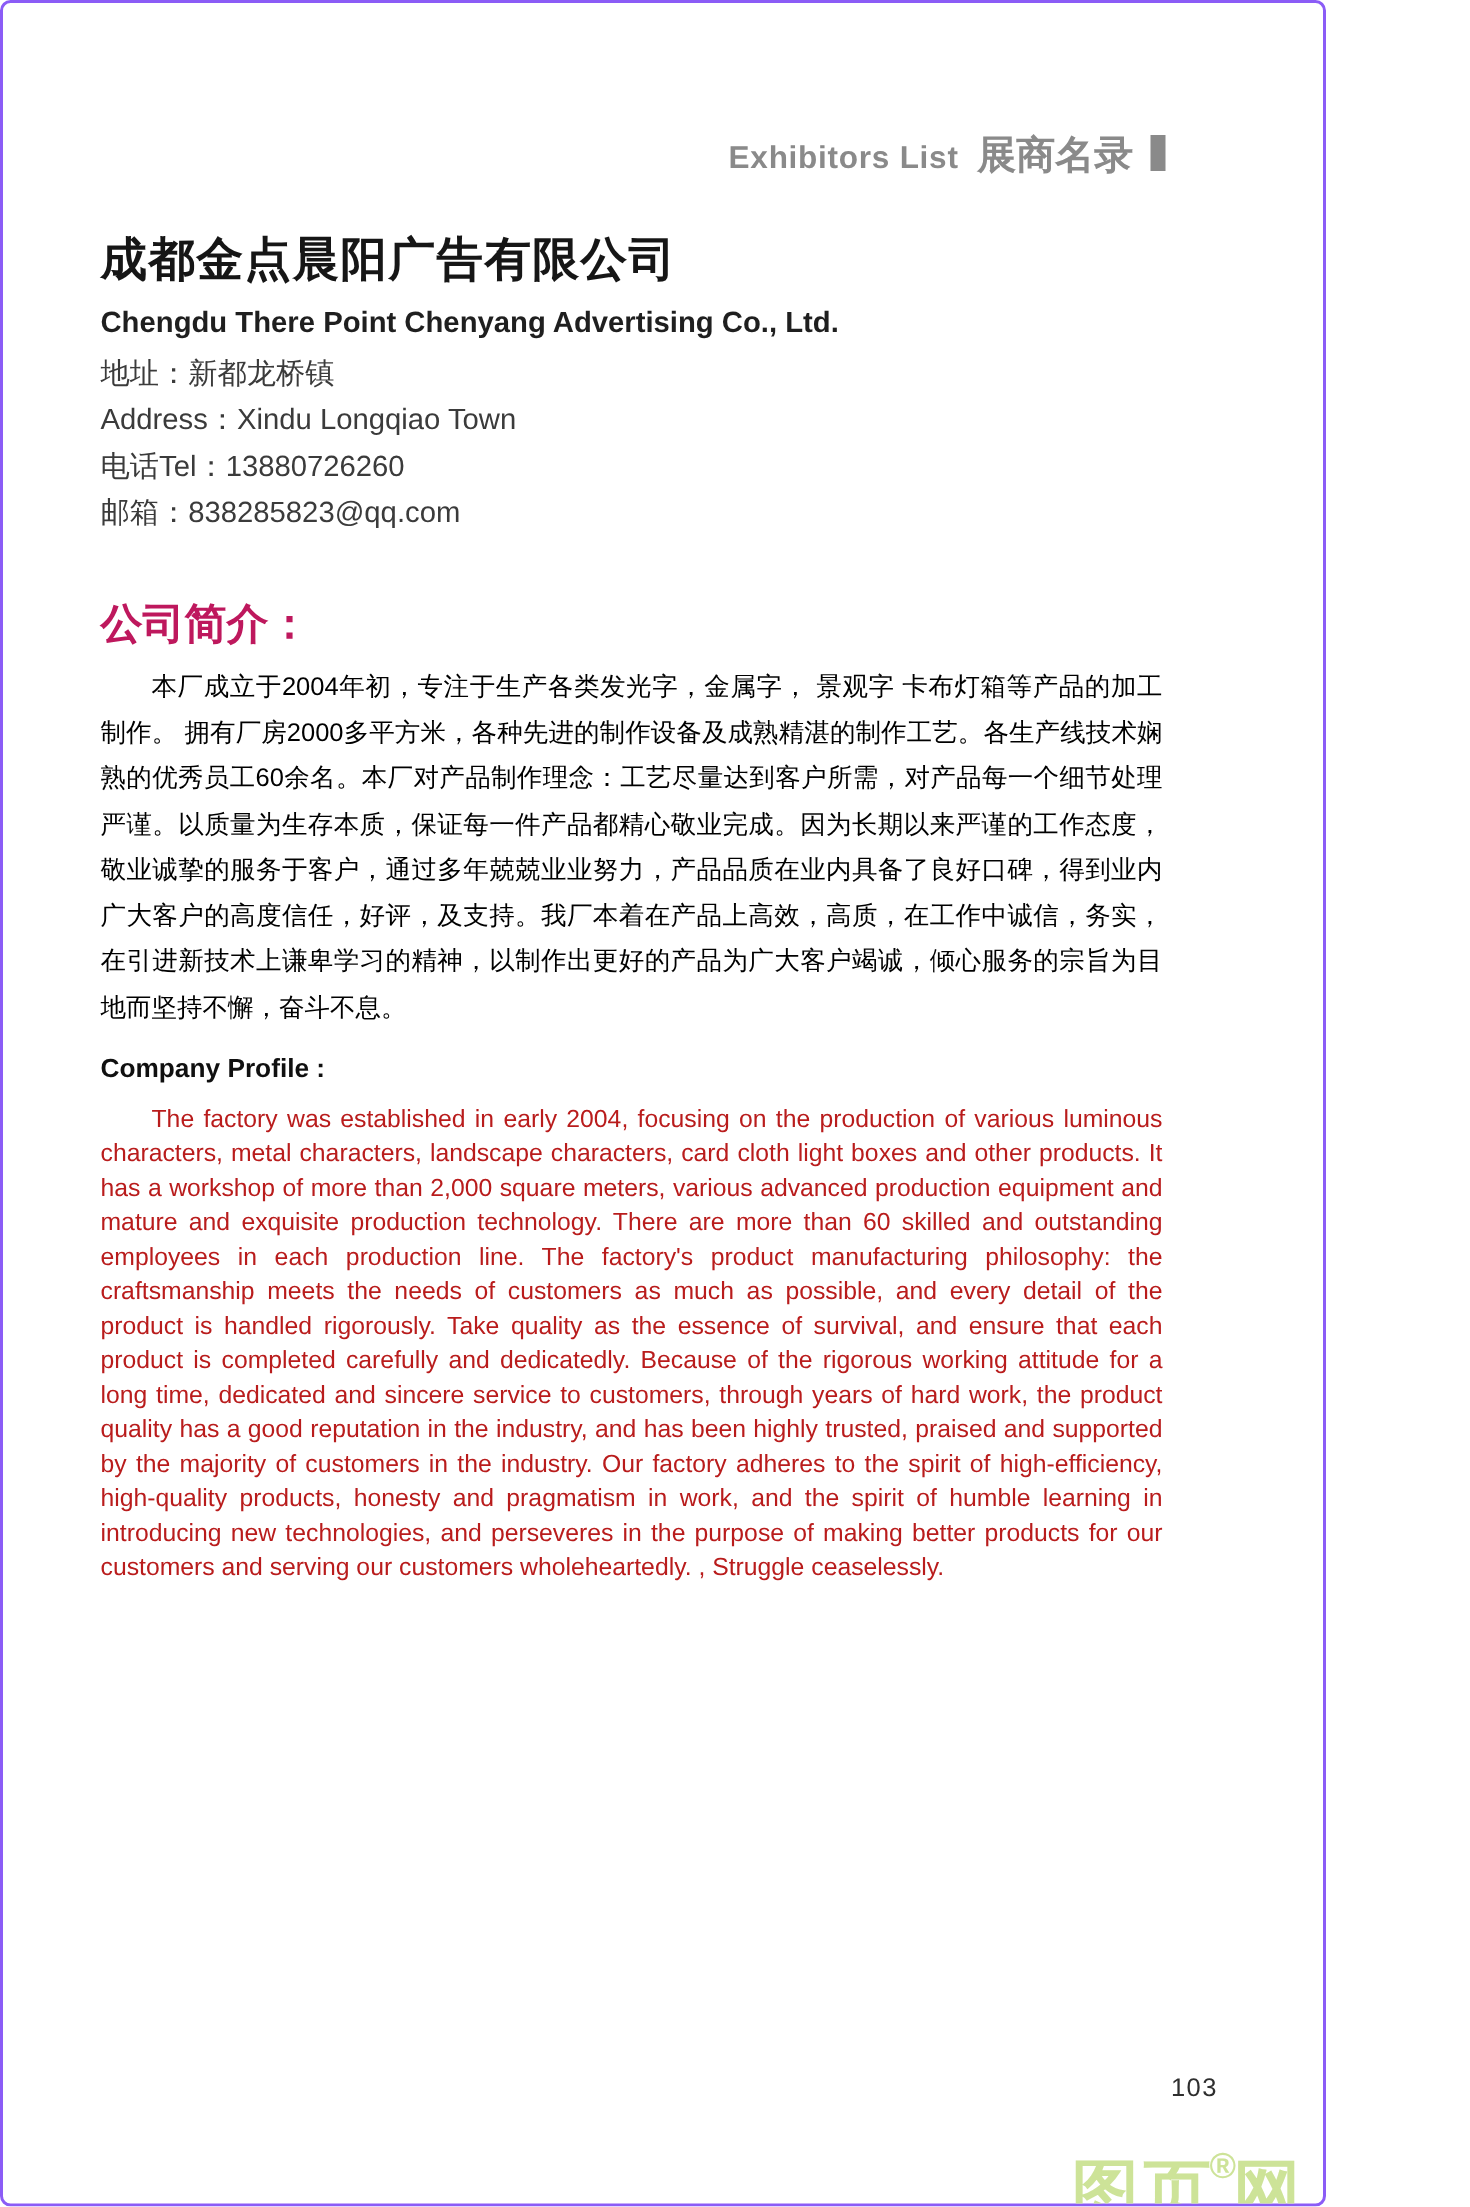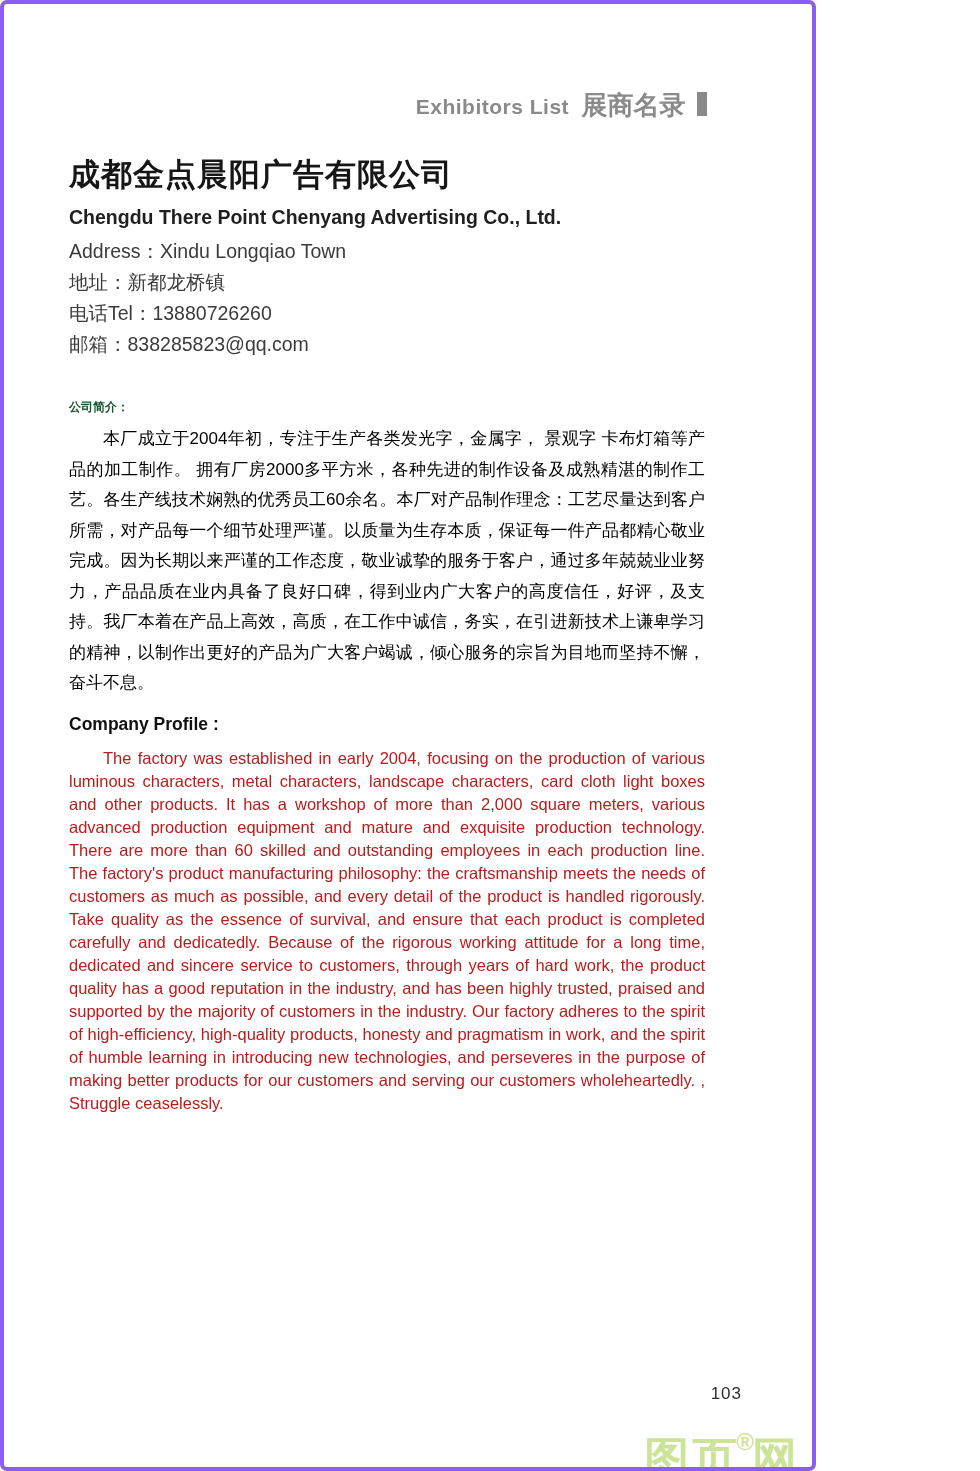--- a/index.html
+++ b/index.html
@@ -2,25 +2,25 @@
 <html><head>
 <meta charset="utf-8">
 <style>
   html, body {
     margin: 0;
     padding: 0;
     background: #ffffff;
   }
   .page {
     position: relative;
-    width: 816px;
+    width: 884px;
     height: 1471px;
     box-sizing: border-box;
     background: #ffffff;
-    border: 4px solid #8b5cf6;
+    border: 2px solid #8b5cf6;
     border-radius: 7px;
     overflow: hidden;
     font-family: "Liberation Sans", "DejaVu Sans", sans-serif;
   }
   
   .page-header {
     margin-top: 84px;
     padding-right: 105px;
     text-align: right;
     color: #8a8a8a;
@@ -64,23 +64,23 @@
   .contact-block {
     margin-top: 7px;
   }
   .contact-line {
     font-size: 19.5px;
     line-height: 31px;
     color: #3b3b3b;
   }
   .section-heading-cn {
     margin: 39px 0 0 0;
-    font-size: 12px;
+    font-size: 28px;
     font-weight: bold;
-    color: #14532d;
+    color: #be185d;
   }
   .para-cn {
     margin: 8px 0 0 0;
     font-size: 17px;
     line-height: 30.5px;
     color: #000000;
     text-align: justify;
     text-indent: 2em;
   }
   .section-heading-en {
@@ -135,22 +135,22 @@
     <span class="hdr-cn">展商名录</span>
     <span class="hdr-bar"></span>
   </div>
 
   <div class="content">
 
     <h1 class="company-name-cn">成都金点晨阳广告有限公司</h1>
     <h2 class="company-name-en">Chengdu There Point Chenyang Advertising Co., Ltd.</h2>
 
     <div class="contact-block">
+      <div class="contact-line">地址：新都龙桥镇</div>
       <div class="contact-line">Address：Xindu Longqiao Town</div>
-      <div class="contact-line">地址：新都龙桥镇</div>
       <div class="contact-line">电话Tel：13880726260</div>
       <div class="contact-line">邮箱：838285823@qq.com</div>
     </div>
 
     <h3 class="section-heading-cn">公司简介：</h3>
     <p class="para-cn">本厂成立于2004年初，专注于生产各类发光字，金属字， 景观字 卡布灯箱等产品的加工制作。 拥有厂房2000多平方米，各种先进的制作设备及成熟精湛的制作工艺。各生产线技术娴熟的优秀员工60余名。本厂对产品制作理念：工艺尽量达到客户所需，对产品每一个细节处理严谨。以质量为生存本质，保证每一件产品都精心敬业完成。因为长期以来严谨的工作态度，敬业诚挚的服务于客户，通过多年兢兢业业努力，产品品质在业内具备了良好口碑，得到业内广大客户的高度信任，好评，及支持。我厂本着在产品上高效，高质，在工作中诚信，务实，在引进新技术上谦卑学习的精神，以制作出更好的产品为广大客户竭诚，倾心服务的宗旨为目地而坚持不懈，奋斗不息。</p>
 
     <h3 class="section-heading-en">Company Profile :</h3>
     <p class="para-en">The factory was established in early 2004, focusing on the production of various luminous characters, metal characters, landscape characters, card cloth light boxes and other products. It has a workshop of more than 2,000 square meters, various advanced production equipment and mature and exquisite production technology. There are more than 60 skilled and outstanding employees in each production line. The factory's product manufacturing philosophy: the craftsmanship meets the needs of customers as much as possible, and every detail of the product is handled rigorously. Take quality as the essence of survival, and ensure that each product is completed carefully and dedicatedly. Because of the rigorous working attitude for a long time, dedicated and sincere service to customers, through years of hard work, the product quality has a good reputation in the industry, and has been highly trusted, praised and supported by the majority of customers in the industry. Our factory adheres to the spirit of high-efficiency, high-quality products, honesty and pragmatism in work, and the spirit of humble learning in introducing new technologies, and perseveres in the purpose of making better products for our customers and serving our customers wholeheartedly. , Struggle ceaselessly.</p>
 

